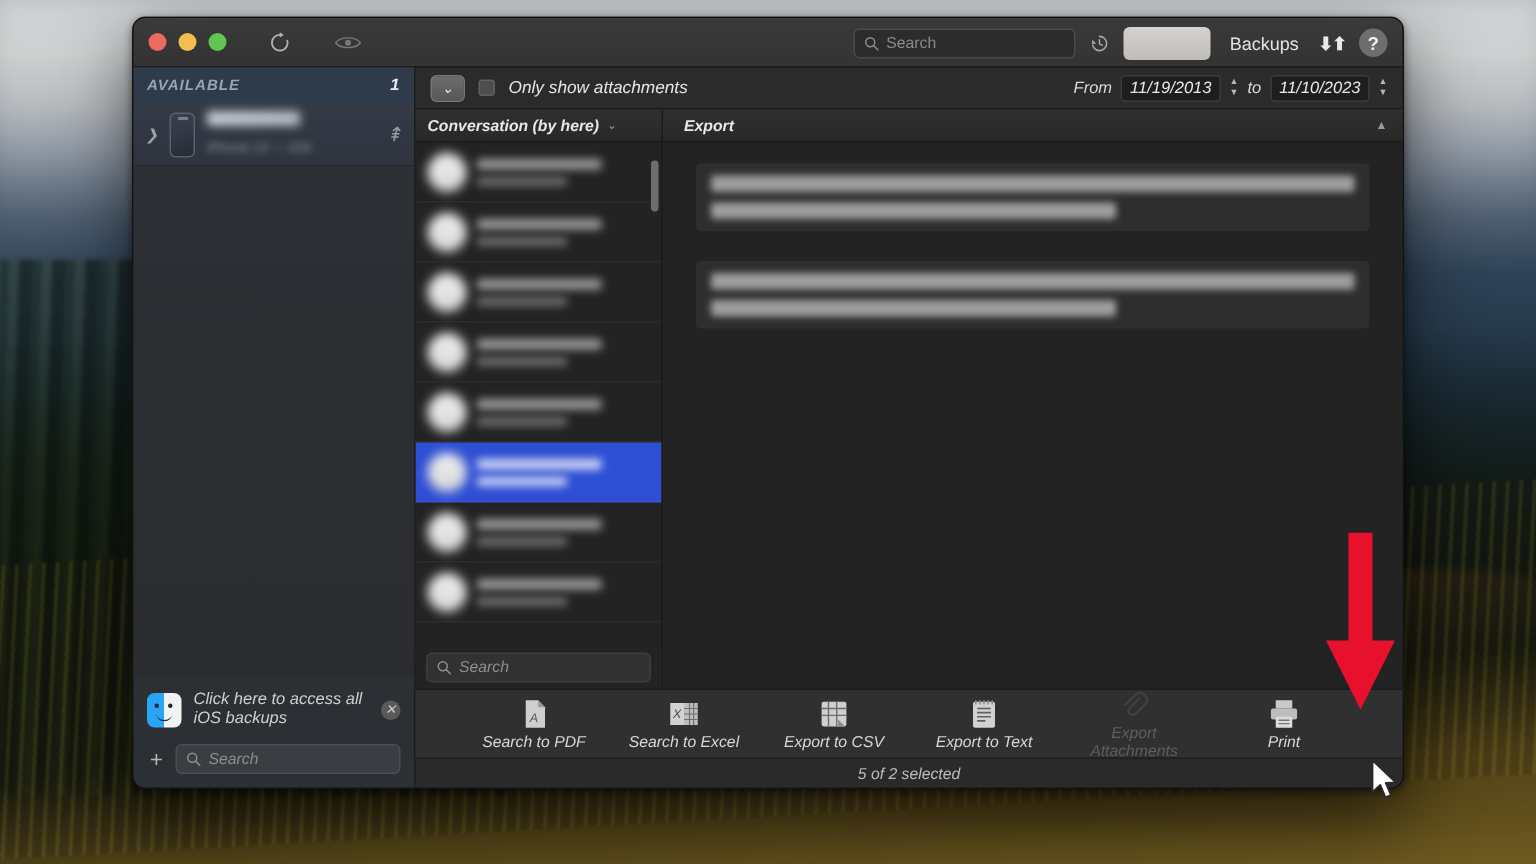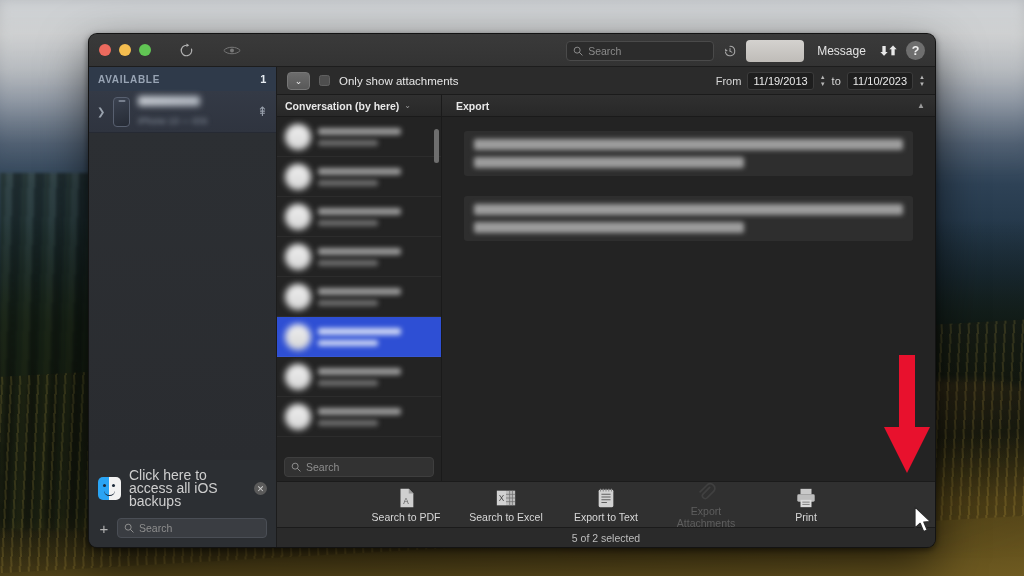--- a/index.html
+++ b/index.html
@@ -58,21 +58,21 @@
   }
   #wall-haze {
     position: absolute; left: 0; right: 0; top: 0; height: 30%;
     background: linear-gradient(180deg, rgba(225,228,230,0.55), rgba(190,196,200,0.10) 70%, rgba(0,0,0,0));
     filter: blur(6px);
   }
 
   
   #app-window {
     position: absolute;
-    left: 88px; top: 33px;
+    left: 88px; top: 11px;
     width: 848px; height: 515px;
     background: #2a2a2a;
     border-radius: 9px;
     box-shadow: 0 18px 48px rgba(0,0,0,.62), 0 2px 6px rgba(0,0,0,.5);
     overflow: hidden;
     display: flex; flex-direction: column;
     border: 1px solid rgba(0,0,0,.55);
   }
 
   
@@ -119,21 +119,21 @@
   #tb-backups { color: #e4e4e4; font-size: 12px; padding: 0 4px; }
   #tb-sort { color: #e8e8e8; font-size: 12px; letter-spacing: -1px; font-weight: bold; }
   #tb-help {
     width: 19px; height: 19px; border-radius: 50%;
     background: #6e6e6e; color: #efefef;
     font-size: 12.5px; font-weight: bold;
     display: flex; align-items: center; justify-content: center;
   }
 
   
-  #window-body { flex: 1; display: flex; min-height: 0; }
+  #window-body { flex: 1; display: flex; min-height: 0; font-style: italic; }
 
   
   #sidebar {
     width: 188px; flex: 0 0 188px;
     background: #2c2f33;
     border-right: 1px solid #1c1c1c;
     display: flex; flex-direction: column;
     position: relative;
   }
   #sidebar-head {
@@ -195,21 +195,21 @@
     content: ""; position: absolute; left: 5px; top: 7px;
     width: 3px; height: 3px; border-radius: 50%; background: #1c2a3a;
     box-shadow: 9px 0 0 #1c2a3a;
   }
   #finder-icon::after {
     content: ""; position: absolute; left: 6px; top: 13px;
     width: 11px; height: 5px;
     border-bottom: 1.6px solid #1c2a3a;
     border-radius: 0 0 7px 7px;
   }
-  #backup-banner-text { color: #cfcfcf; font-size: 14px; line-height: 13px; flex: 1; }
+  #backup-banner-text { color: #cfcfcf; font-size: 11px; line-height: 13px; flex: 1; }
   #banner-close {
     width: 13px; height: 13px; border-radius: 50%;
     background: #5a5a5a; color: #ccc;
     font-size: 9px; display: flex; align-items: center; justify-content: center;
     flex: 0 0 13px;
   }
   #sidebar-foot {
     display: flex; align-items: center; gap: 7px;
     padding: 6px 9px 9px 9px;
   }
@@ -429,21 +429,21 @@
         </div>
         <div id="tb-history">
           <svg width="14" height="14" viewBox="0 0 16 16">
             <path d="M8 2.6a5.4 5.4 0 1 1-5.2 6.8" fill="none" stroke="currentColor" stroke-width="1.2" stroke-linecap="round"></path>
             <path d="M2.4 5.2 L2.4 8.6 L5.5 8.0 Z" fill="currentColor"></path>
             <line x1="8" y1="5.2" x2="8" y2="8.2" stroke="currentColor" stroke-width="1.1" stroke-linecap="round"></line>
             <line x1="8" y1="8.2" x2="10.2" y2="9.4" stroke="currentColor" stroke-width="1.1" stroke-linecap="round"></line>
           </svg>
         </div>
         <div id="tb-blank"></div>
-        <div id="tb-backups">Message</div>
+        <div id="tb-backups">Backups</div>
         <div id="tb-sort">⬇⬆</div>
         <div id="tb-help">?</div>
       </div>
     </div>
 
     <div id="window-body">
 
       <div id="sidebar">
         <div id="sidebar-head">
           <span>AVAILABLE</span>
@@ -621,20 +621,30 @@
                   <text x="7" y="15" font-size="9" font-family="Liberation Sans" text-anchor="middle" fill="#4a4a4a">X</text>
                   <rect x="12" y="4" width="10" height="16" fill="#bdbdbd"></rect>
                   <path d="M12 8h10M12 12h10M12 16h10M16 4v16M19 4v16" stroke="#6e6e6e" stroke-width="0.8"></path>
                 </svg>
               </span>
               <span>Search to Excel</span>
             </div>
             <div class="export-btn">
               <span class="ico">
                 <svg width="22" height="22" viewBox="0 0 24 24">
+                  <rect x="3" y="3" width="18" height="18" rx="1.5" fill="#cfcfcf"></rect>
+                  <path d="M3 8h18M3 13h18M8 3v18M14 3v18" stroke="#6b6b6b" stroke-width="1"></path>
+                  <path d="M15 16l5 5h-5z" fill="#8d8d8d"></path>
+                </svg>
+              </span>
+              <span>Export to CSV</span>
+            </div>
+            <div class="export-btn">
+              <span class="ico">
+                <svg width="22" height="22" viewBox="0 0 24 24">
                   <rect x="4" y="3" width="16" height="19" rx="1.5" fill="#d2d2d2"></rect>
                   <path d="M7 8h10M7 11h10M7 14h10M7 17h6" stroke="#5f5f5f" stroke-width="1.1"></path>
                   <path d="M6 2v3M9 2v3M12 2v3M15 2v3M18 2v3" stroke="#8d8d8d" stroke-width="1.2"></path>
                 </svg>
               </span>
               <span>Export to Text</span>
             </div>
             <div class="export-btn disabled">
               <span class="ico" style="opacity: 0.35;">
                 <svg width="22" height="22" viewBox="0 0 24 24">

